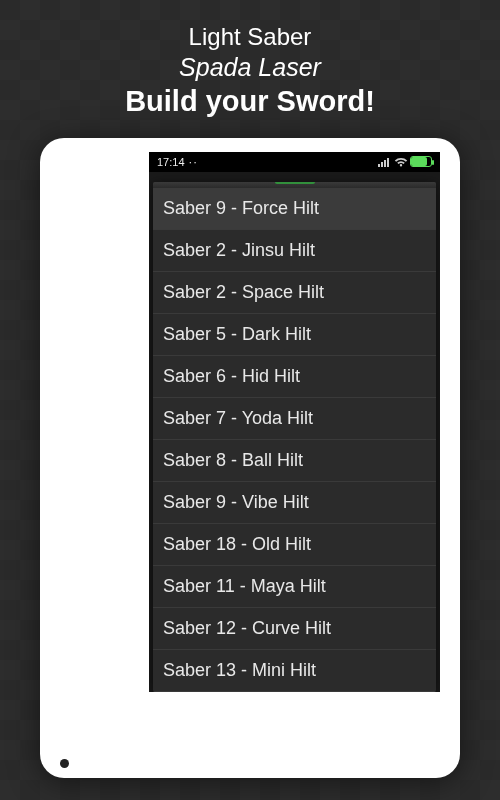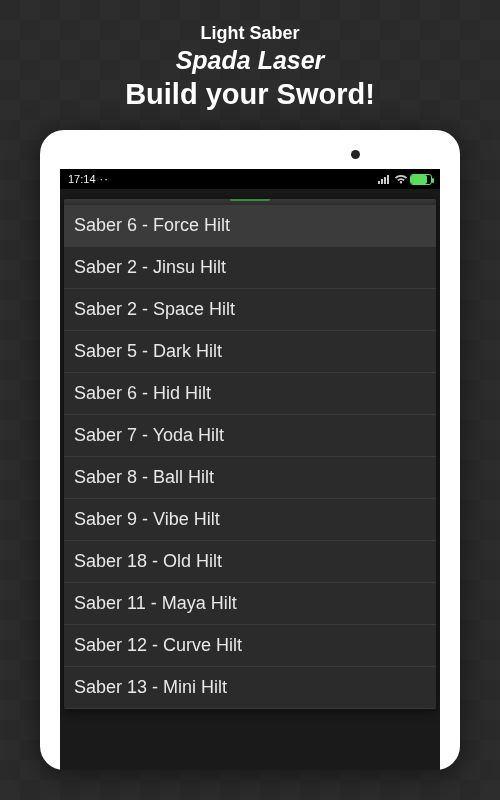--- a/index.html
+++ b/index.html
@@ -20,33 +20,33 @@
     flex-direction: column;
     align-items: center;
   }
   .header {
     text-align: center;
     color: #fff;
     margin-top: 22px;
     margin-bottom: 18px;
     line-height: 1.25;
   }
-  .header .line1 { font-size: 18px; font-weight: 700; }
-  .header .line2 { font-size: 25px; font-style: italic; font-weight: 700; }
+  .header .line1 { font-size: 24px; font-weight: 400; }
+  .header .line2 { font-size: 25px; font-style: italic; font-weight: 400; }
   .header .line3 { font-size: 29px; font-weight: 700; }
   .tablet {
     width: 420px;
     height: 640px;
     background: #fff;
     border-radius: 24px;
     padding: 14px 20px 0 20px;
     box-shadow: 0 4px 30px rgba(0,0,0,0.5);
     position: relative;
     display: flex;
-    flex-direction: column;
+    flex-direction: row;
     align-items: flex-start;
   }
   .camera {
     width: 9px; height: 9px;
     background: #222;
     border-radius: 50%;
     margin: 6px auto 10px auto;
     align-self: flex-end;
     margin-right: 80px;
   }
@@ -150,21 +150,21 @@
         <span class="battery">
             <span class="battery-fill"></span>
           </span>
       </div>
     </div>
 
     <div class="app-area">
       <div class="popup">
         <div class="popup-top"></div>
         <div id="list-host">
-            <div class="list-item selected">Saber 6 - Force Hilt</div>
+            <div class="list-item selected">Saber 9 - Force Hilt</div>
             <div class="list-item">Saber 2 - Jinsu Hilt</div>
             <div class="list-item">Saber 2 - Space Hilt</div>
             <div class="list-item">Saber 5 - Dark Hilt</div>
             <div class="list-item">Saber 6 - Hid Hilt</div>
             <div class="list-item">Saber 7 - Yoda Hilt</div>
             <div class="list-item">Saber 8 - Ball Hilt</div>
             <div class="list-item">Saber 9 - Vibe Hilt</div>
             <div class="list-item">Saber 18 - Old Hilt</div>
             <div class="list-item">Saber 11 - Maya Hilt</div>
             <div class="list-item">Saber 12 - Curve Hilt</div>

